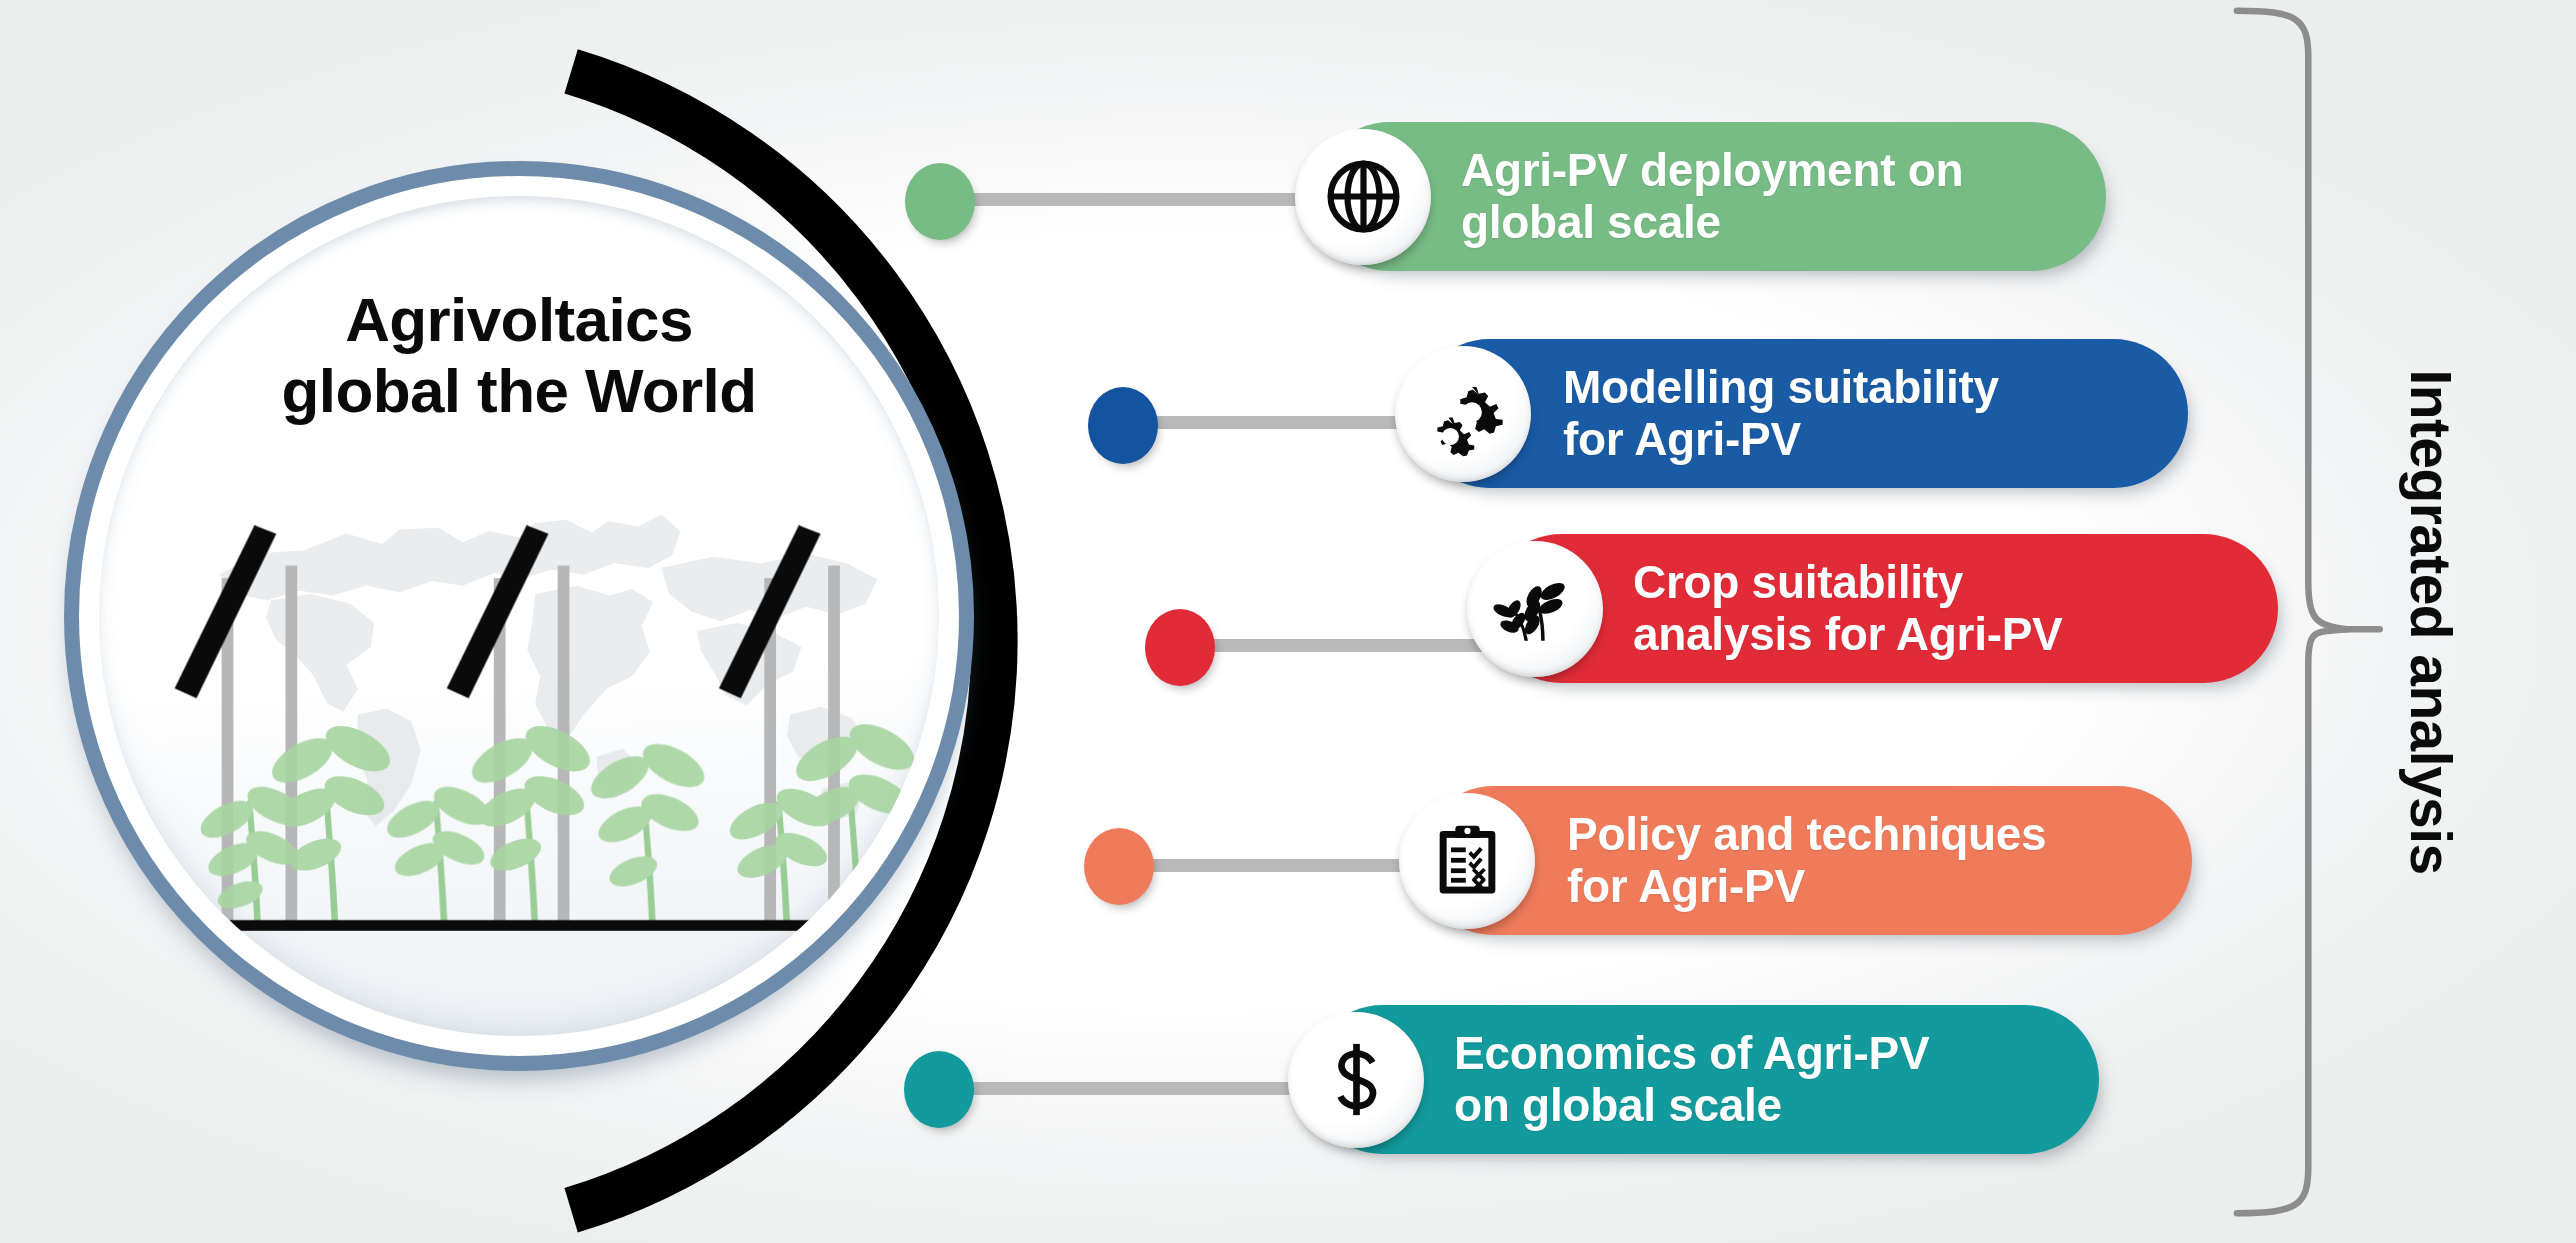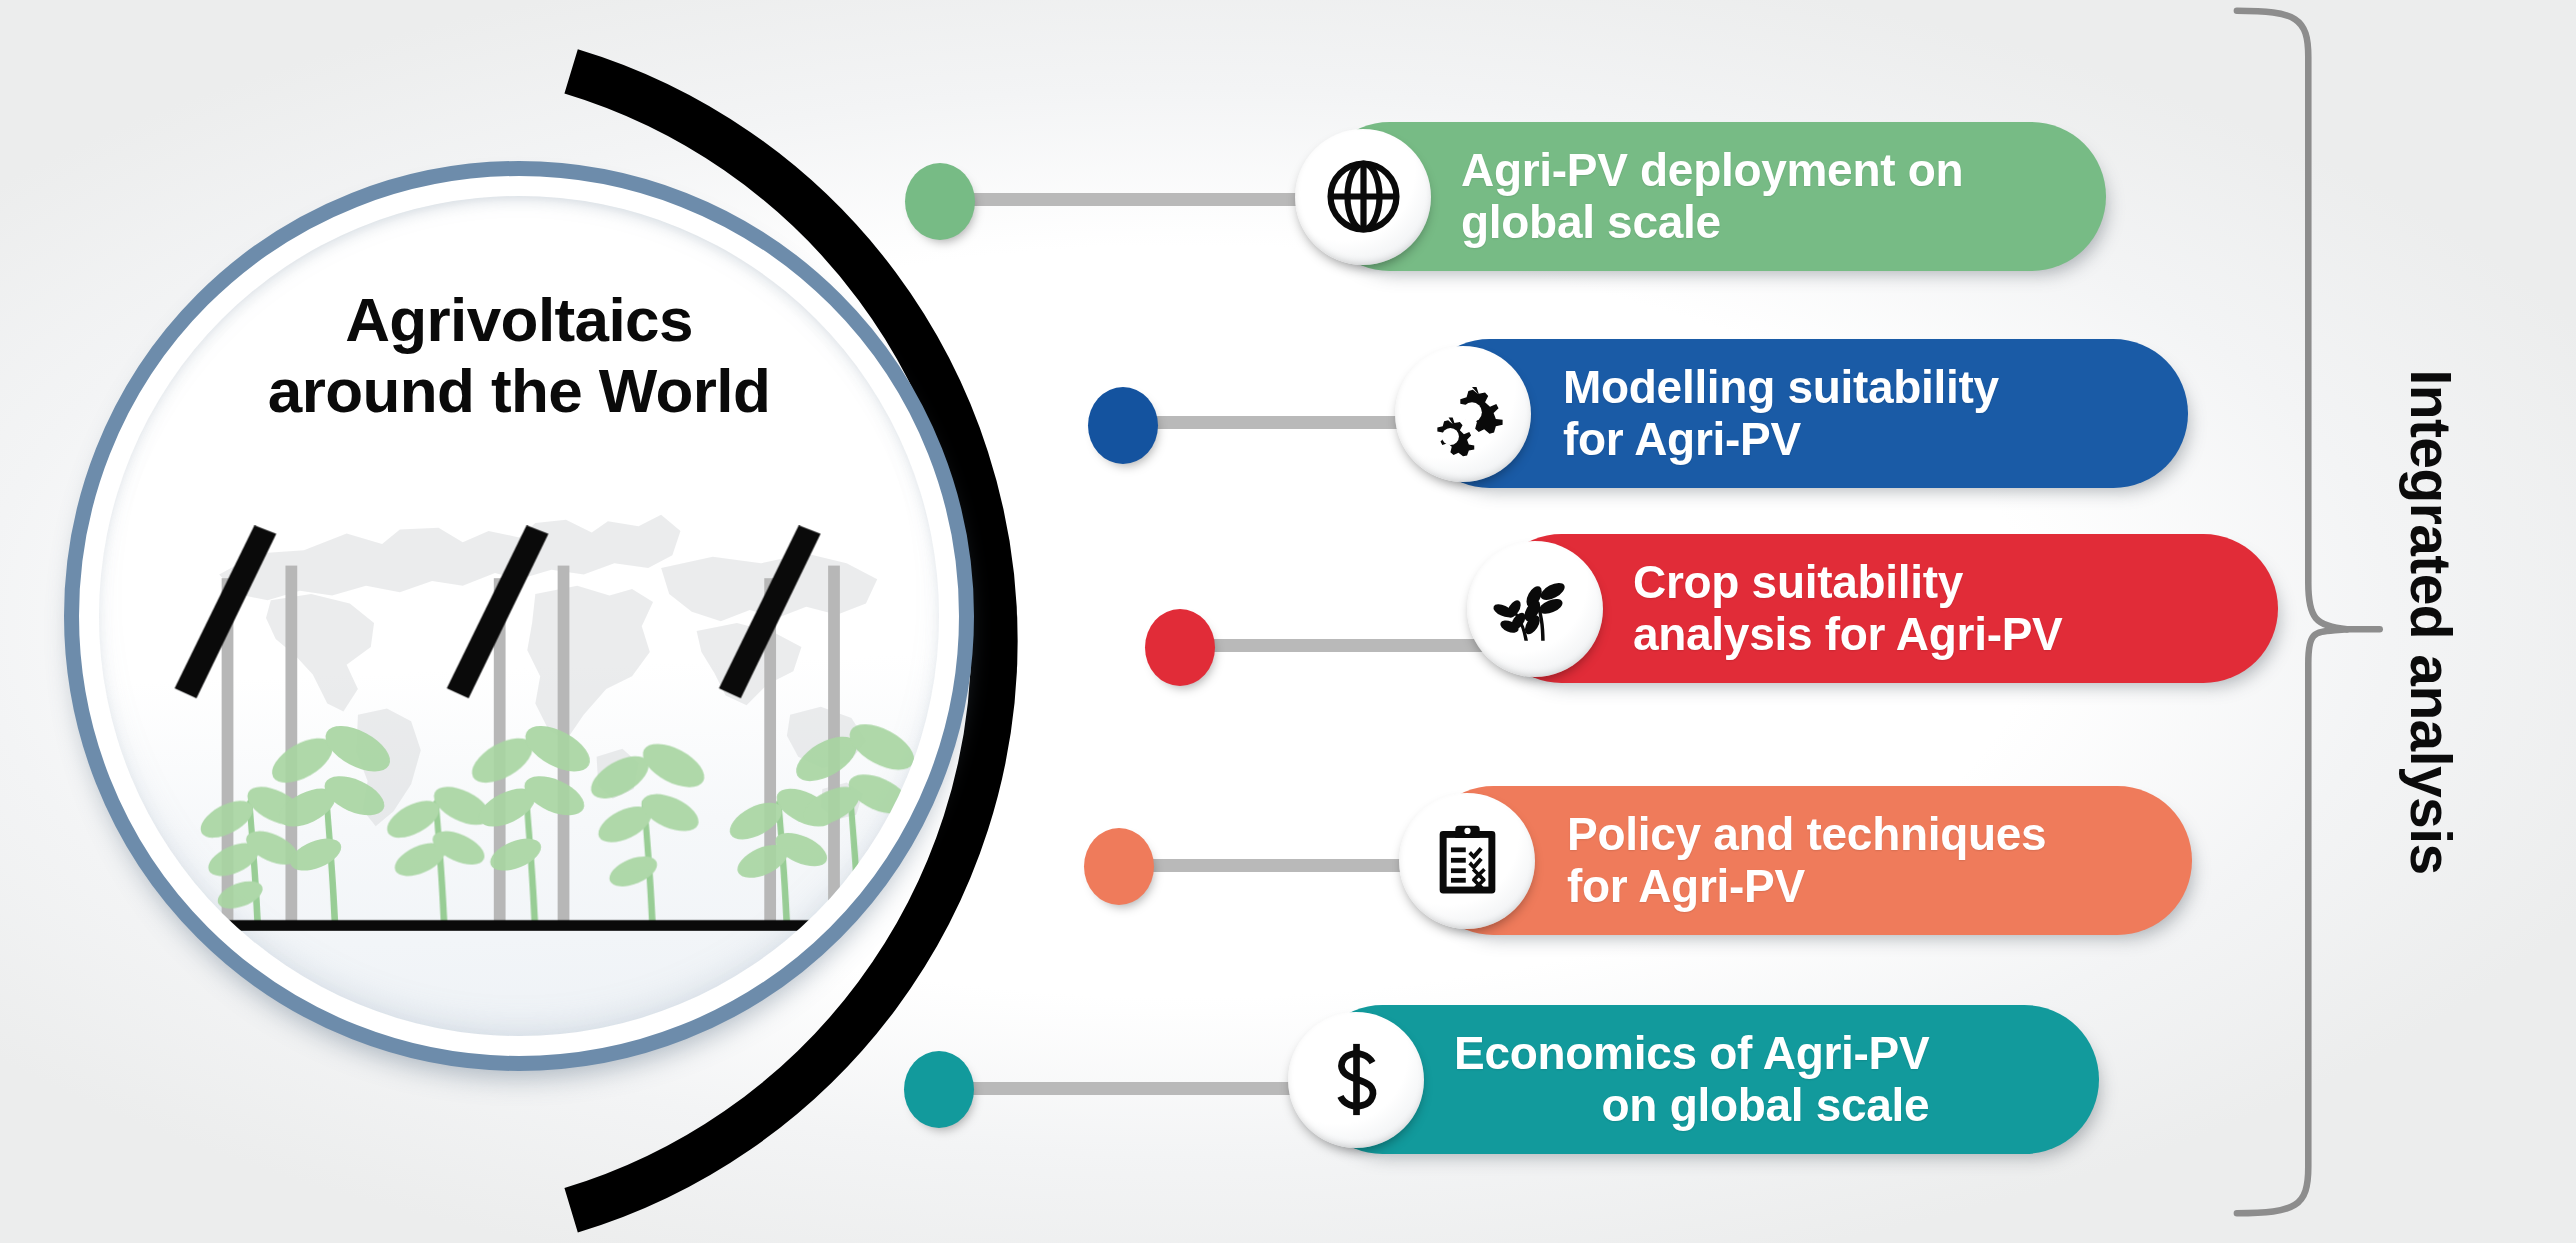--- a/index.html
+++ b/index.html
@@ -188,21 +188,21 @@
             <polygon points="90,586 185,392 211,402 116,598"></polygon>
             <polygon points="414,586 509,392 535,402 440,598"></polygon>
             <polygon points="738,586 833,392 859,402 764,598"></polygon>
           </g>
 
           <rect x="78" y="862" width="846" height="13" fill="#0a0a0a"></rect>
         </svg>
 
         <div id="circle-title">
           <span>Agrivoltaics</span>
-          <span>around the World</span>
+          <span>global the World</span>
         </div>
       </div>
     </div>
   </div>
 
   <div class="conn" style="left:952px;top:193px;width:381px;"></div>
   <div class="conn" style="left:1133px;top:416px;width:324px;"></div>
   <div class="conn" style="left:1190px;top:639px;width:315px;"></div>
   <div class="conn" style="left:1130px;top:859px;width:315px;"></div>
   <div class="conn" style="left:967px;top:1082px;width:354px;"></div>
@@ -290,20 +290,20 @@
 
   <div class="pill" style="left:1308px;top:1005px;width:791px;height:149px;background:#129a9c;">
     <div class="pill-badge" style="left:-20px;top:6.5px;width:136px;height:136px;">
       <svg width="89" height="89" viewBox="0 0 100 100">
         <g fill="none" stroke="#0a0a0a" stroke-width="7.5" stroke-linecap="butt">
           <line x1="50" y1="10" x2="50" y2="90"></line>
           <path d="M68 31 C63 22 52 19 43 22 C33 25 30 36 37 43 C44 50 58 50 65 57 C72 64 68 76 57 79 C47 82 36 78 32 69"></path>
         </g>
       </svg>
     </div>
-    <div class="pill-text" style="margin-left:146px;text-align:right;">Economics of Agri-PV
+    <div class="pill-text" style="margin-left:146px;">Economics of Agri-PV
 on global scale</div>
   </div>
 
   <div id="bracket-label">Integrated analysis</div>
 
 </div>
 
 
 </body></html>

